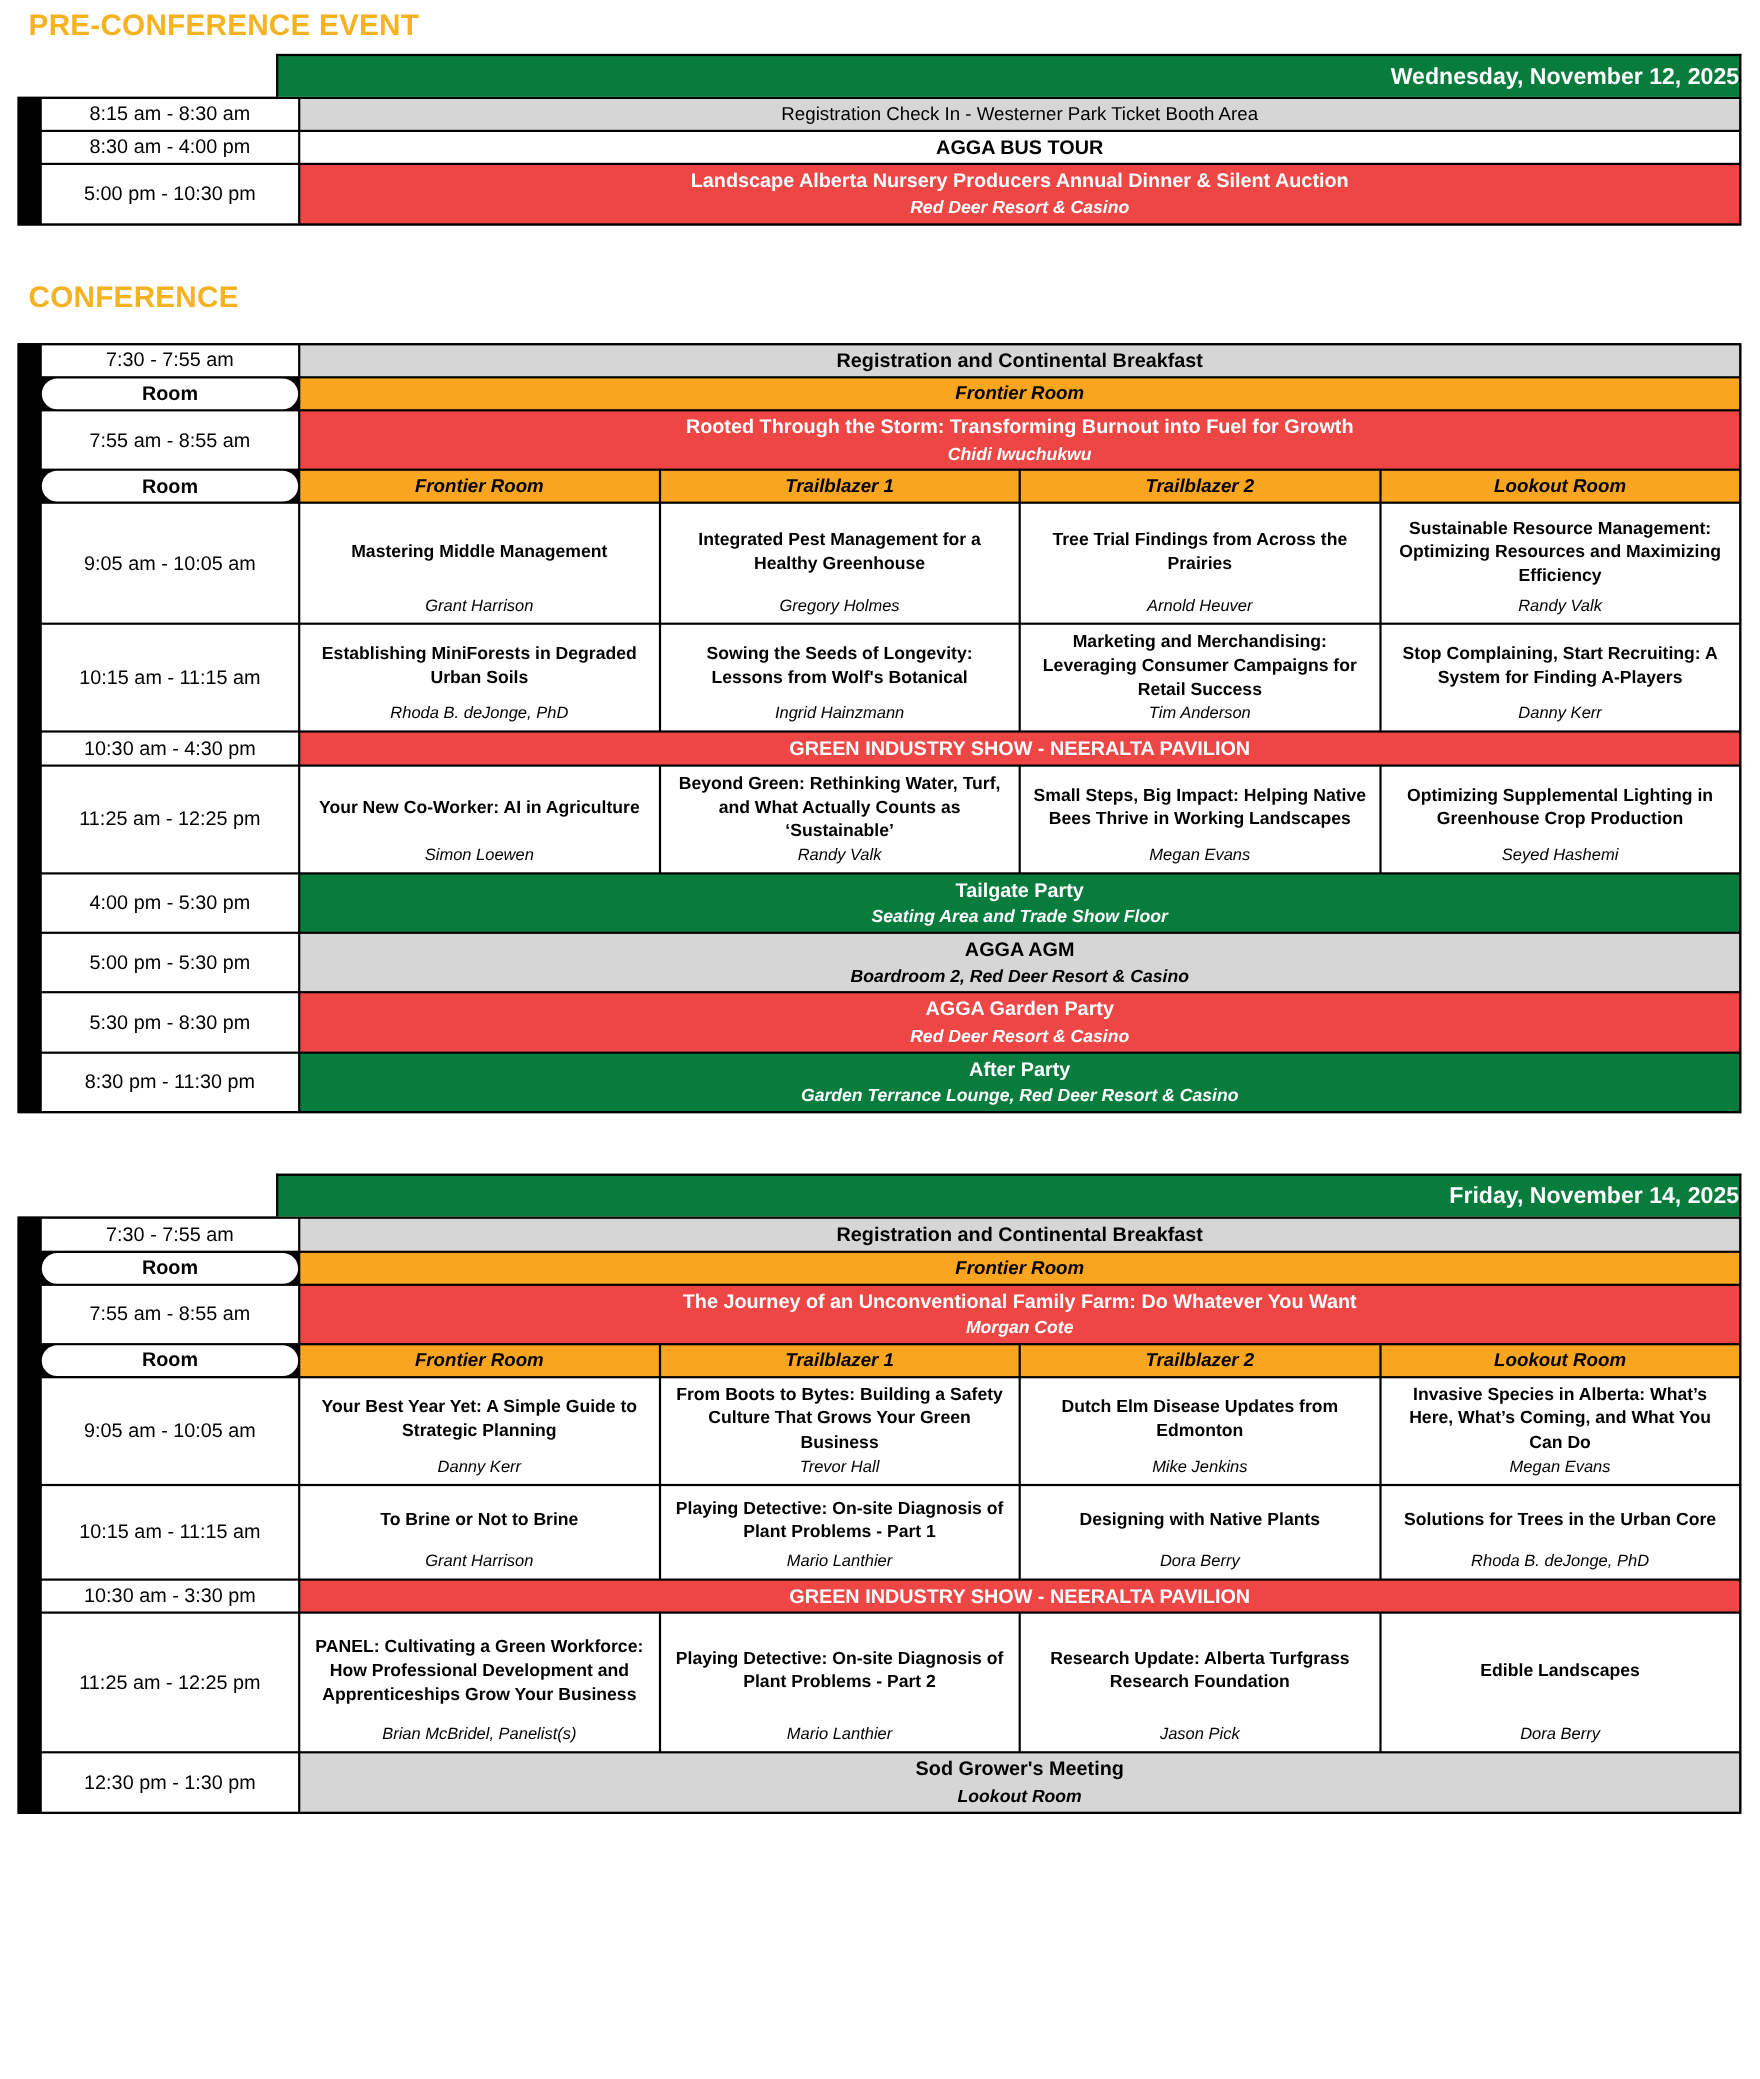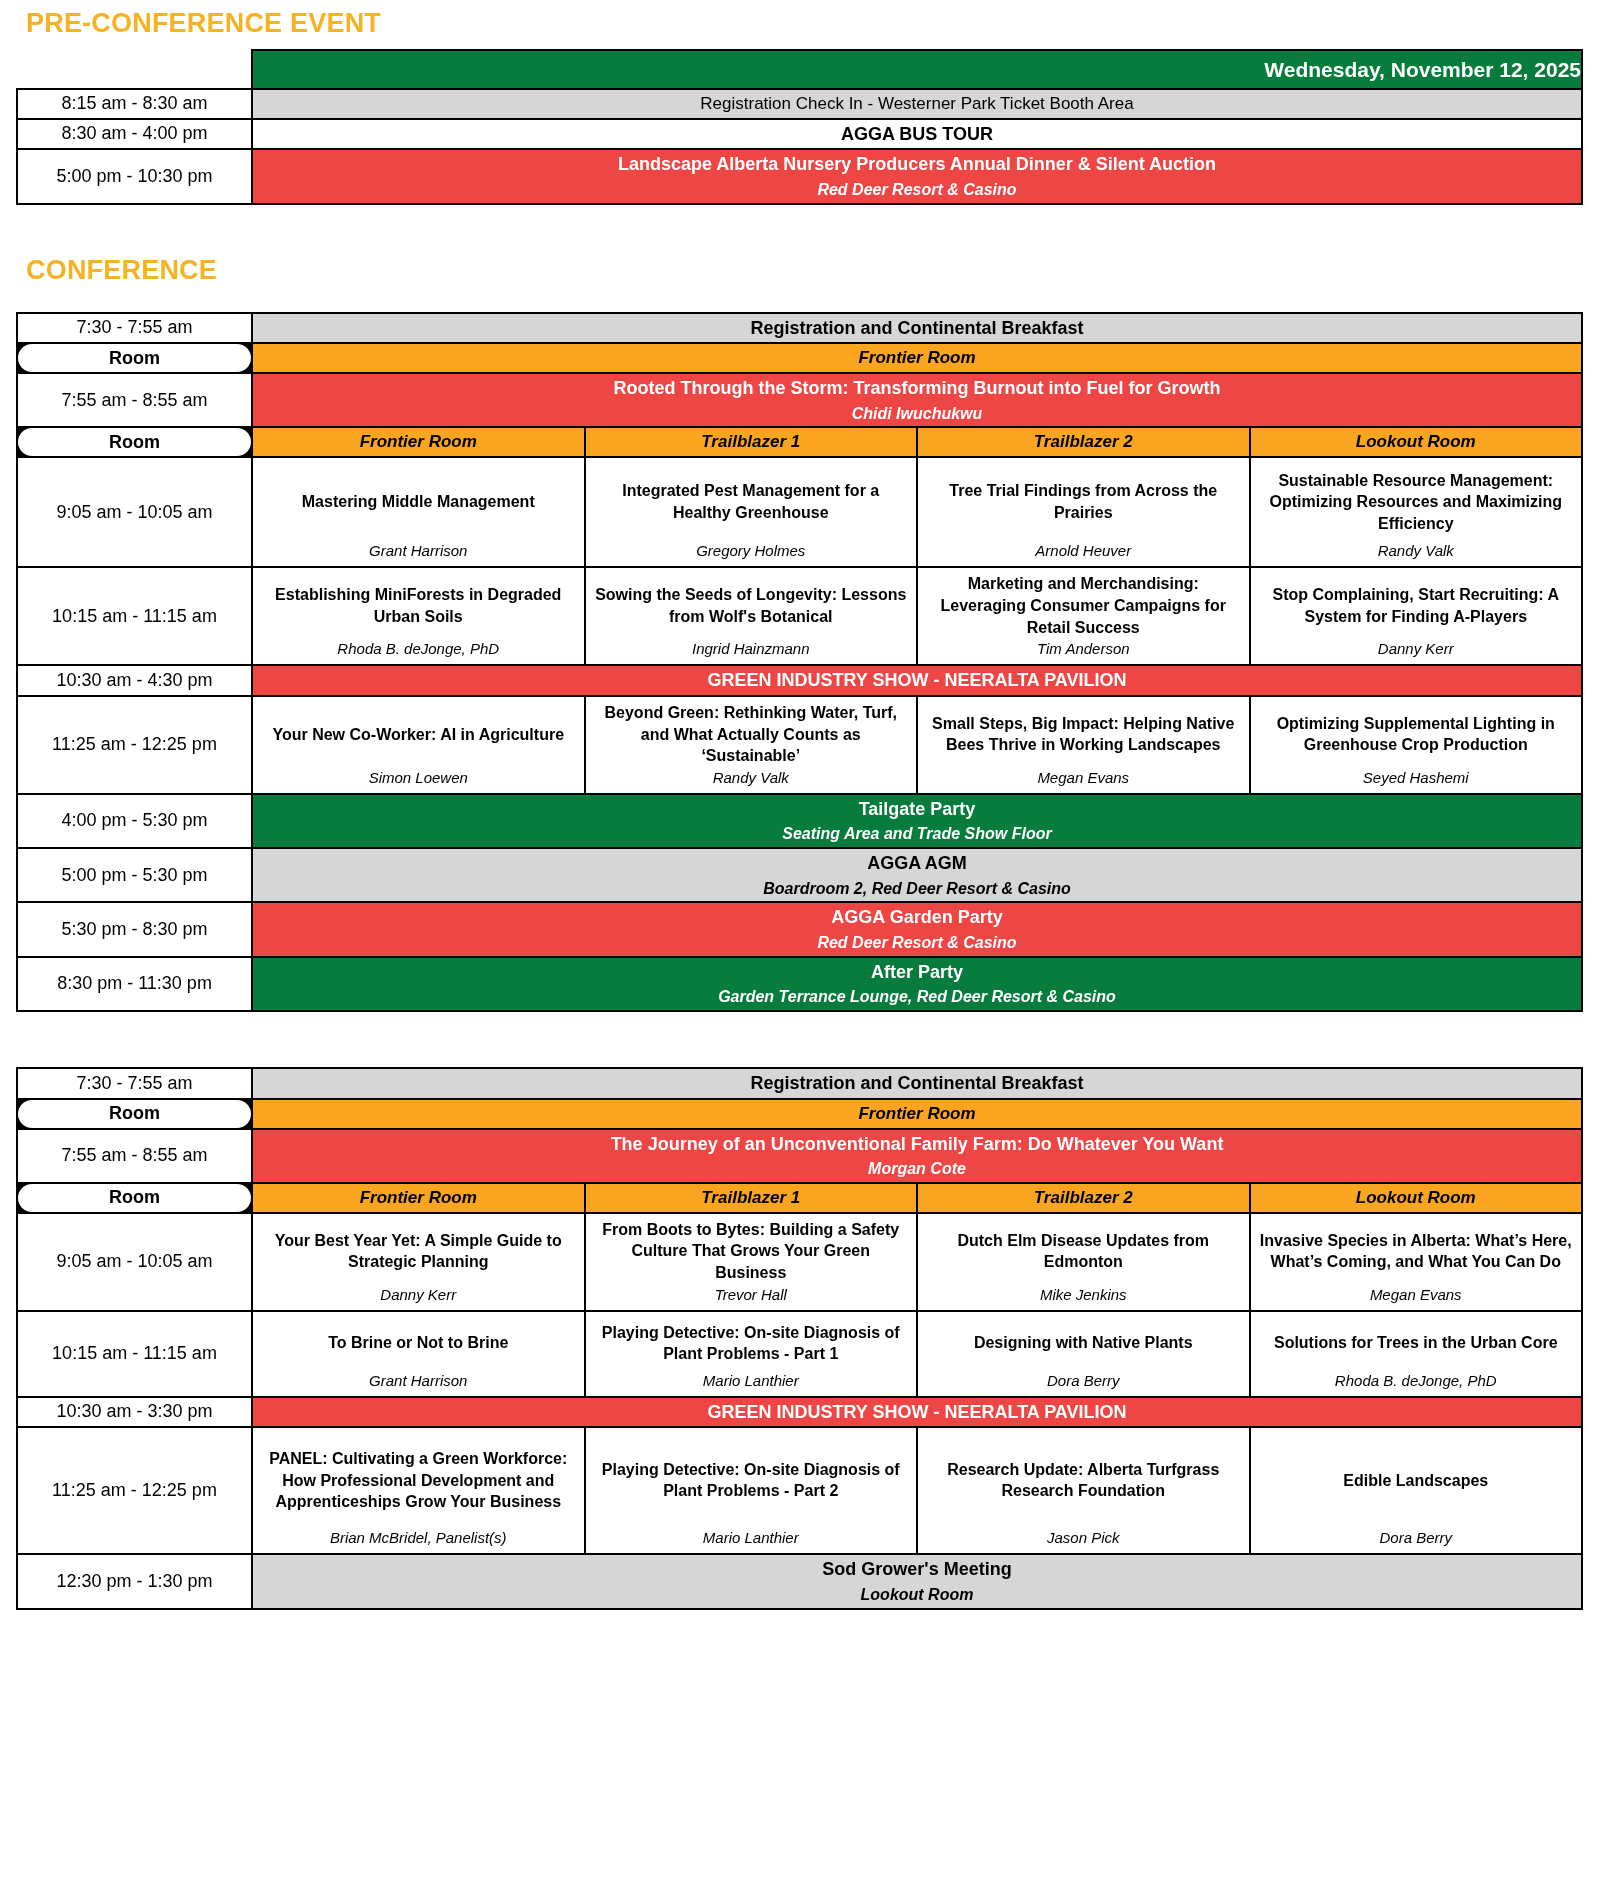--- a/index.html
+++ b/index.html
@@ -17,21 +17,21 @@
   .sched{width:1567px;}
   .sched.friday{margin-top:55px;}
   
   .day-header-row{display:flex;}
   .corner-spacer{width:235px;flex:0 0 235px;}
   .day-header{
     flex:1;background:var(--green);color:#fff;border:2px solid #000;border-bottom:none;
     text-align:right;font-weight:bold;font-size:21px;padding:7px 0 6px 0;
   }
   
-  .tbody{border:2px solid #000;background:#000;display:flex;flex-direction:column;gap:2px;}
+  .tbody{border:2px solid #000;background:#000;display:flex;flex-direction:column;gap:2px;padding-left:20px;}
   .row{display:flex;gap:2px;}
   .cell{background:#fff;}
   .time{
     width:233px;flex:0 0 233px;display:flex;align-items:center;justify-content:center;
     font-size:18px;text-align:center;
   }
   .time.bold{font-weight:bold;border-radius:14px;}
   .span{flex:1;display:flex;flex-direction:column;align-items:center;justify-content:center;text-align:center;gap:6px;padding:4px 8px;}
   .col{flex:1 1 0;min-width:0;}
   .bg-gray{background:var(--gray);}
@@ -222,20 +222,21 @@
           <div class="ev-title">After Party</div>
           <div class="ev-sub">Garden Terrance Lounge, Red Deer Resort &amp; Casino</div>
         </div>
       </div>
     </div>
   </div>
 
   <div class="sched friday">
     <div class="day-header-row">
       <div class="corner-spacer"></div>
+      <div class="day-header">Friday, November 14, 2025</div>
     </div>
     <div class="tbody">
       <div class="row h25">
         <div class="cell time">7:30 - 7:55 am</div>
         <div class="cell span bg-gray">
           <div class="ev-title">Registration and Continental Breakfast</div>
         </div>
       </div>
       <div class="row h25">
         <div class="cell time bold">Room</div>

